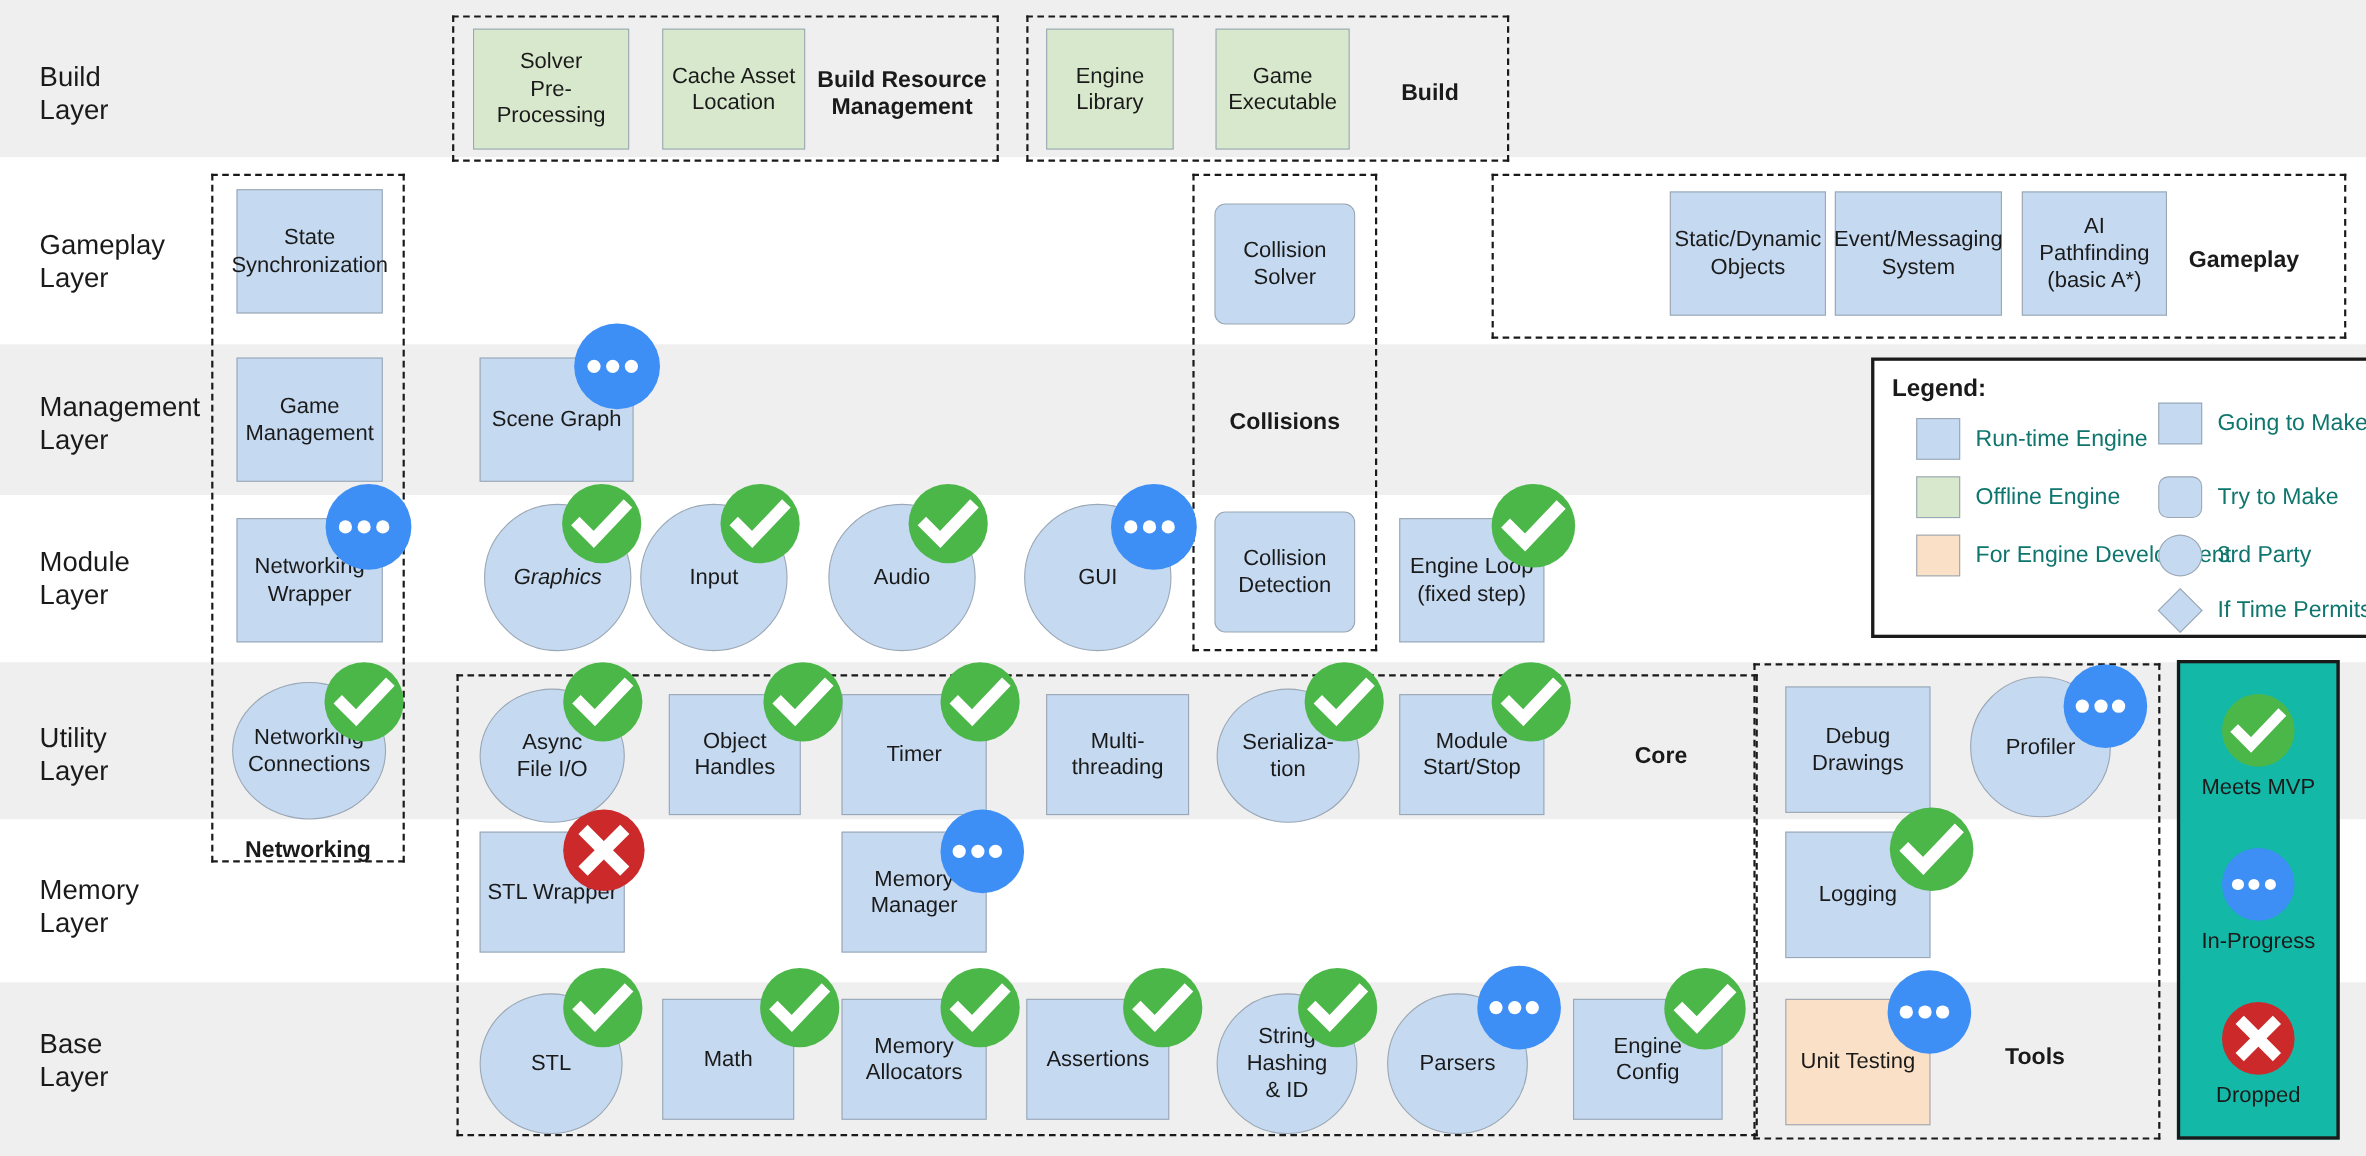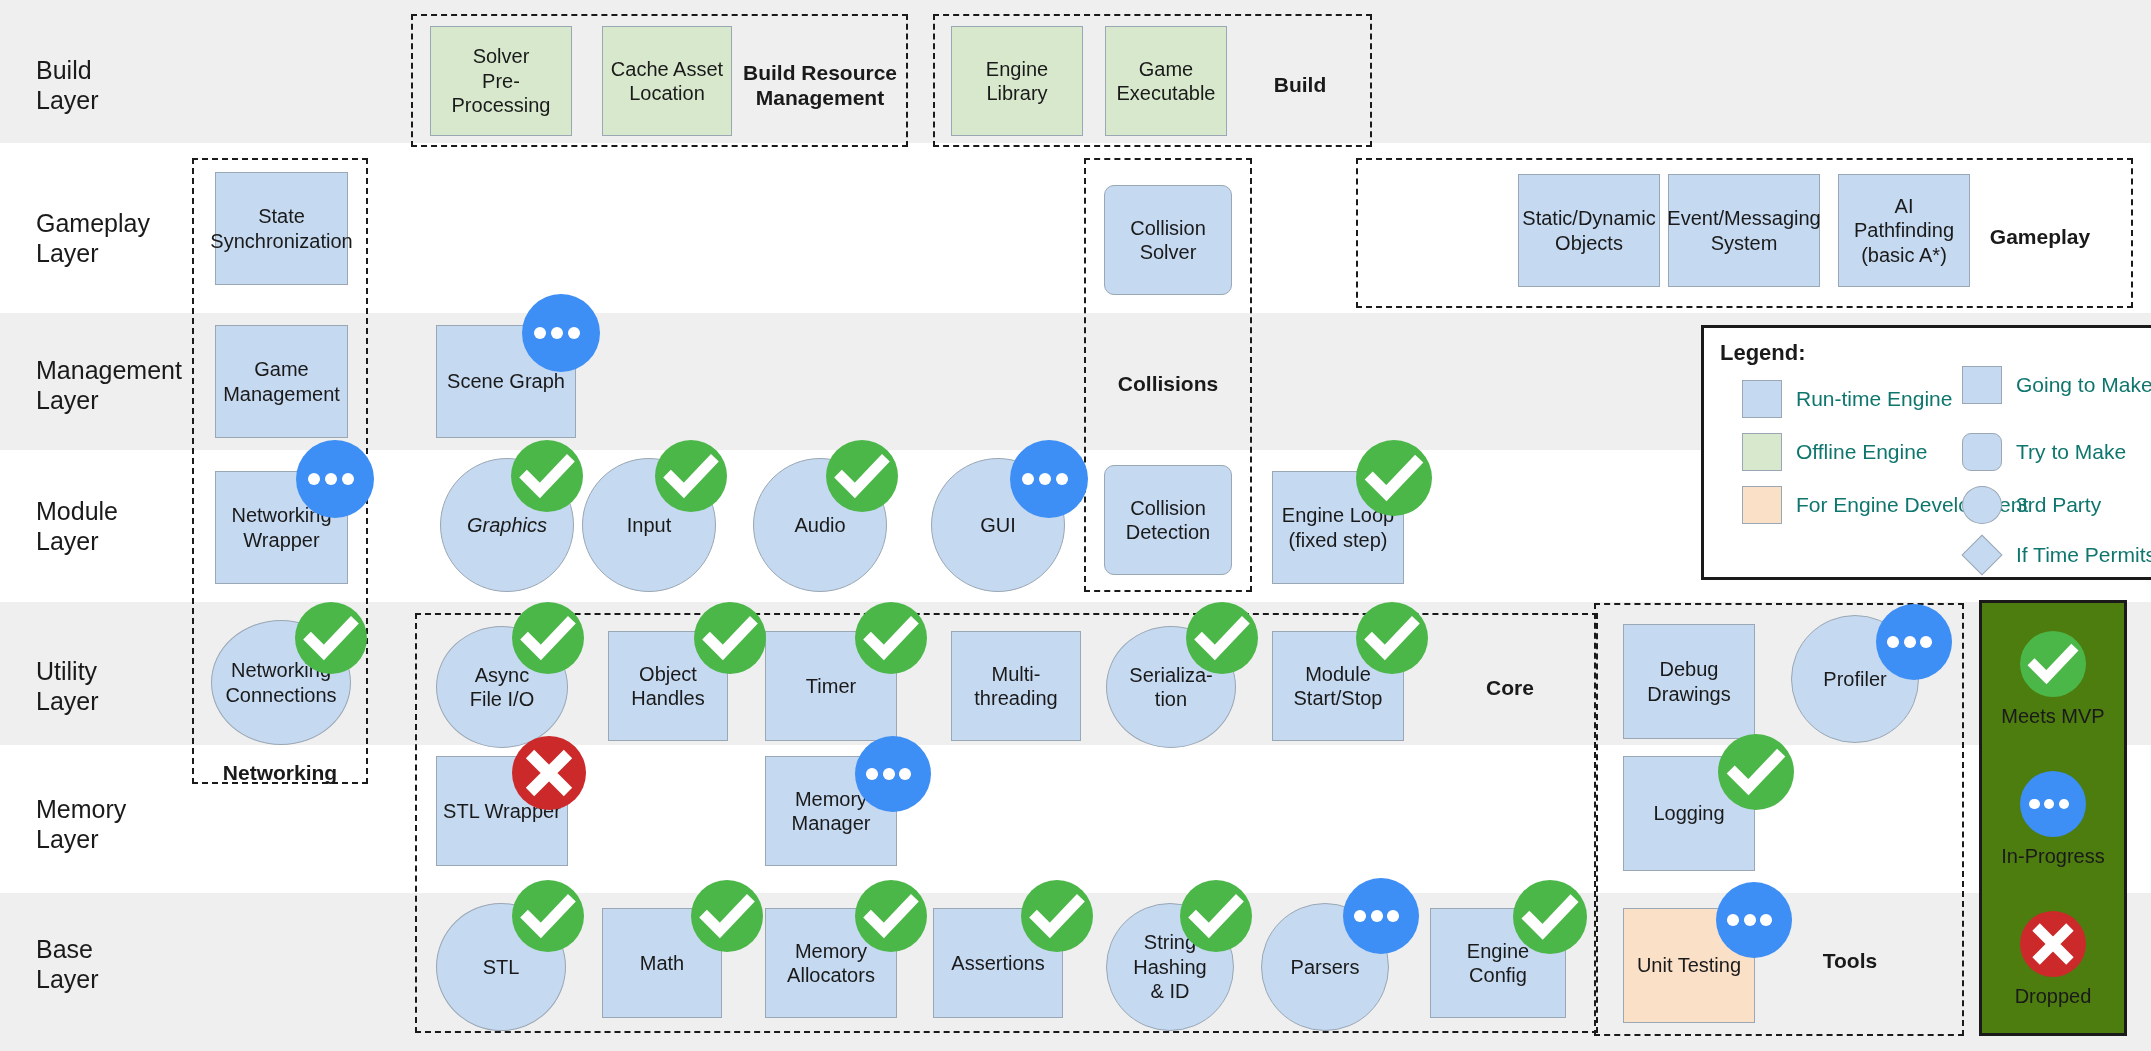--- a/index.html
+++ b/index.html
@@ -146,21 +146,21 @@
     position: absolute; left: 50%; top: 50%;
     width: 27px; height: 27px;
     transform: translate(-50%,-50%) rotate(45deg);
     background: #c5d9f1; border: 1px solid #9aa7b4;
   }
   .legend-text { font-size: 21px; color: #0f766e; white-space: nowrap; }
 
   
   .status-box {
     position: absolute;
-    background: #4d7c0f;
+    background: #14b8a6;
     border: 3px solid #1a1a1a;
     z-index: 40;
   }
   .status-item {
     position: absolute;
     left: 0; width: 100%;
     display: flex;
     flex-direction: column;
     align-items: center;
     gap: 8px;
@@ -223,21 +223,21 @@
   <div class="group-title" style="left:1770px; top:948px; width:160px;">Tools</div>
 
   <div class="node blue rect green" style="left:430px; top:26px; width:142px; height:110px; background:#d8e8cd;">
     <span>Solver
 Pre-Processing</span>
   </div>
   <div class="node rect" style="left:602px; top:26px; width:130px; height:110px; background:#d8e8cd;">
     <span>Cache Asset
 Location</span>
   </div>
-  <div class="node rect" style="left:951px; top:26px; width:132px; height:110px; background:#d8e8cd;">
+  <div class="node rect" style="left:951px; top:26px; width:116px; height:110px; background:#d8e8cd;">
     <span>Engine Library</span>
   </div>
   <div class="node rect" style="left:1105px; top:26px; width:122px; height:110px; background:#d8e8cd;">
     <span>Game
 Executable</span>
   </div>
 
   <div class="node blue rect" style="left:215px; top:172px; width:133px; height:113px;">
     <span>State
 Synchronization</span>

